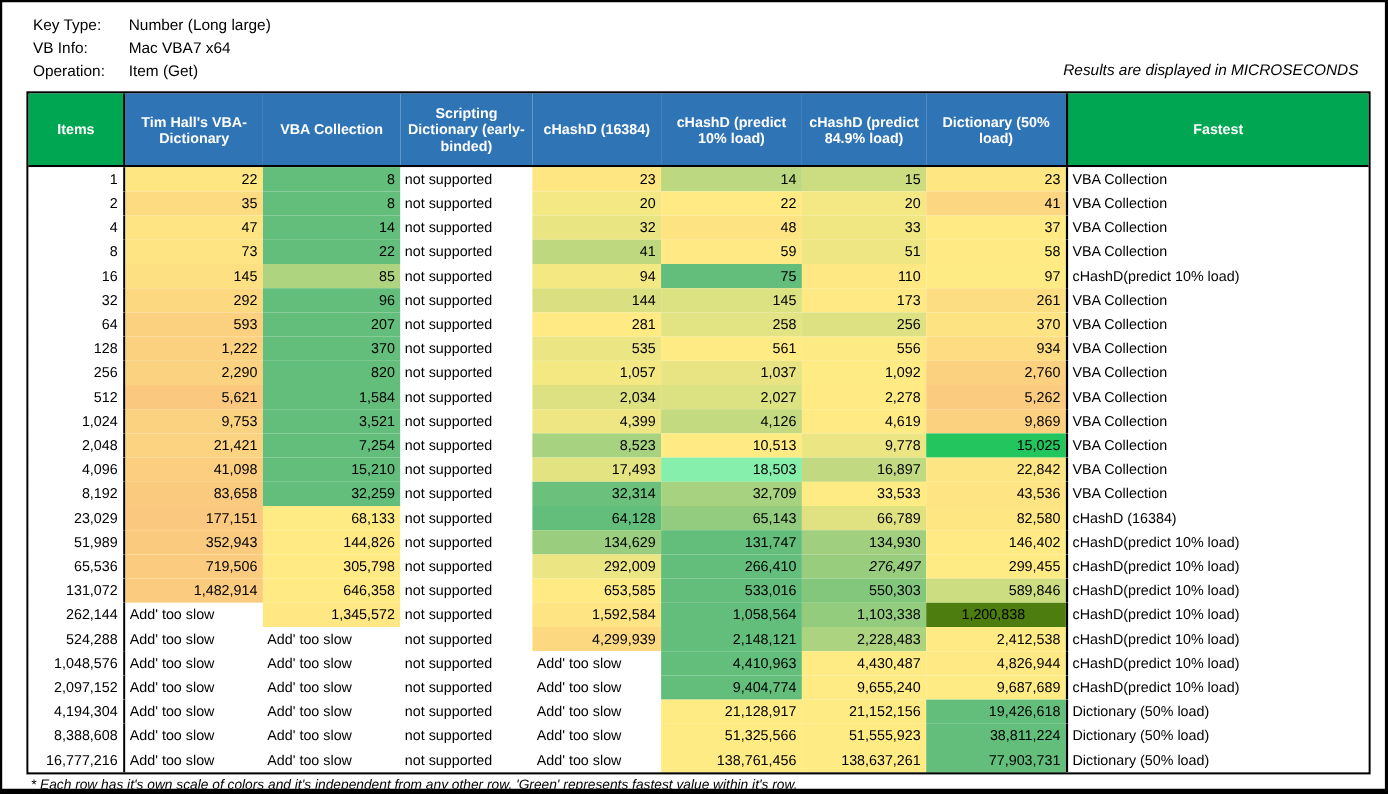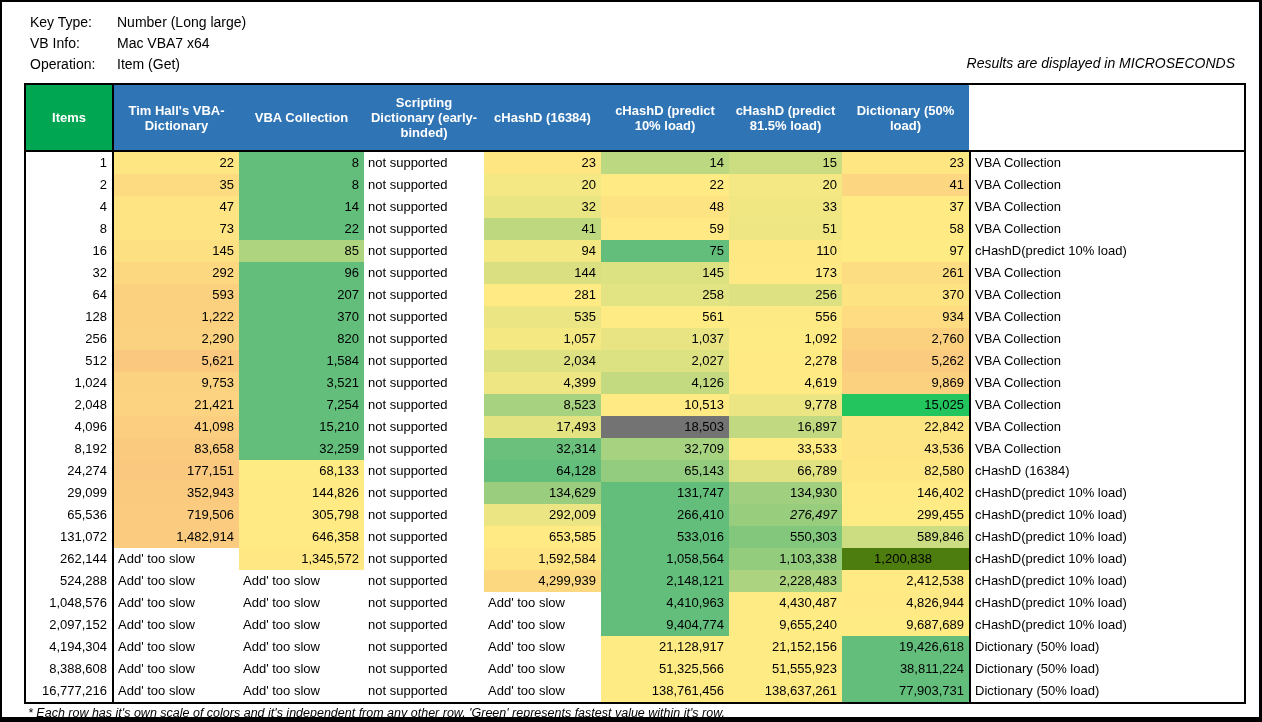--- a/index.html
+++ b/index.html
@@ -68,22 +68,23 @@
   <div class="units-note">Results are displayed in MICROSECONDS</div>
 
   <div class="bench-table">
     <div class="thead" id="thead">
         <div class="hcell h-items" style="background: rgb(0, 166, 81);">Items</div>
         <div class="hcell h-blue" style="background: rgb(47, 116, 181);">Tim Hall's VBA-Dictionary</div>
         <div class="hcell h-blue" style="background: rgb(47, 116, 181);">VBA Collection</div>
         <div class="hcell h-blue" style="background: rgb(47, 116, 181);">Scripting Dictionary (early-binded)</div>
         <div class="hcell h-blue" style="background: rgb(47, 116, 181);">cHashD (16384)</div>
         <div class="hcell h-blue" style="background: rgb(47, 116, 181);">cHashD (predict 10% load)</div>
-        <div class="hcell h-blue" style="background: rgb(47, 116, 181);">cHashD (predict 81.5% load)</div>
+        <div class="hcell h-blue" style="background: rgb(47, 116, 181);">cHashD (predict 84.9% load)</div>
         <div class="hcell h-blue" style="background: rgb(47, 116, 181);">Dictionary (50% load)</div>
+        <div class="hcell h-fastest" style="background: rgb(0, 166, 81);">Fastest</div>
       </div>
     <div class="tbody" id="tbody">
         <div class="trow">
           <div class="c-items">1</div>
           <div class="c-val" style="background: rgb(254, 231, 131);">22</div>
           <div class="c-val" style="background: rgb(99, 190, 123);">8</div>
           <div class="c-val c-text">not supported</div>
           <div class="c-val" style="background: rgb(254, 230, 131);">23</div>
           <div class="c-val" style="background: rgb(188, 216, 128);">14</div>
           <div class="c-val" style="background: rgb(203, 220, 129);">15</div>
@@ -210,49 +211,49 @@
           <div class="c-val" style="background: rgb(235, 229, 131);">9,778</div>
           <div class="c-val" style="background: #22c55e; padding-left: 37px;">15,025</div>
           <div class="c-fastest">VBA Collection</div>
         </div>
         <div class="trow">
           <div class="c-items">4,096</div>
           <div class="c-val" style="background: rgb(251, 207, 127);">41,098</div>
           <div class="c-val" style="background: rgb(99, 190, 123);">15,210</div>
           <div class="c-val c-text">not supported</div>
           <div class="c-val" style="background: rgb(227, 227, 130);">17,493</div>
-          <div class="c-val" style="background: #737373;">18,503</div>
+          <div class="c-val" style="background: #86efac;">18,503</div>
           <div class="c-val" style="background: rgb(193, 217, 128);">16,897</div>
           <div class="c-val" style="background: rgb(254, 229, 131);">22,842</div>
           <div class="c-fastest">VBA Collection</div>
         </div>
         <div class="trow">
           <div class="c-items">8,192</div>
           <div class="c-val" style="background: rgb(250, 202, 126);">83,658</div>
           <div class="c-val" style="background: rgb(99, 190, 123);">32,259</div>
           <div class="c-val c-text">not supported</div>
           <div class="c-val" style="background: rgb(107, 192, 123);">32,314</div>
           <div class="c-val" style="background: rgb(167, 210, 127);">32,709</div>
           <div class="c-val" style="background: rgb(255, 235, 132);">33,533</div>
           <div class="c-val" style="background: rgb(254, 228, 131);">43,536</div>
           <div class="c-fastest">VBA Collection</div>
         </div>
         <div class="trow">
-          <div class="c-items">24,274</div>
+          <div class="c-items">23,029</div>
           <div class="c-val" style="background: rgb(250, 200, 126);">177,151</div>
           <div class="c-val" style="background: rgb(255, 235, 132);">68,133</div>
           <div class="c-val c-text">not supported</div>
           <div class="c-val" style="background: rgb(99, 190, 123);">64,128</div>
           <div class="c-val" style="background: rgb(147, 204, 126);">65,143</div>
           <div class="c-val" style="background: rgb(224, 226, 130);">66,789</div>
           <div class="c-val" style="background: rgb(254, 230, 131);">82,580</div>
           <div class="c-fastest">cHashD (16384)</div>
         </div>
         <div class="trow">
-          <div class="c-items">29,099</div>
+          <div class="c-items">51,989</div>
           <div class="c-val" style="background: rgb(250, 202, 126);">352,943</div>
           <div class="c-val" style="background: rgb(255, 234, 132);">144,826</div>
           <div class="c-val c-text">not supported</div>
           <div class="c-val" style="background: rgb(154, 206, 126);">134,629</div>
           <div class="c-val" style="background: rgb(99, 190, 123);">131,747</div>
           <div class="c-val" style="background: rgb(160, 208, 127);">134,930</div>
           <div class="c-val" style="background: rgb(255, 234, 132);">146,402</div>
           <div class="c-fastest">cHashD(predict 10% load)</div>
         </div>
         <div class="trow">

